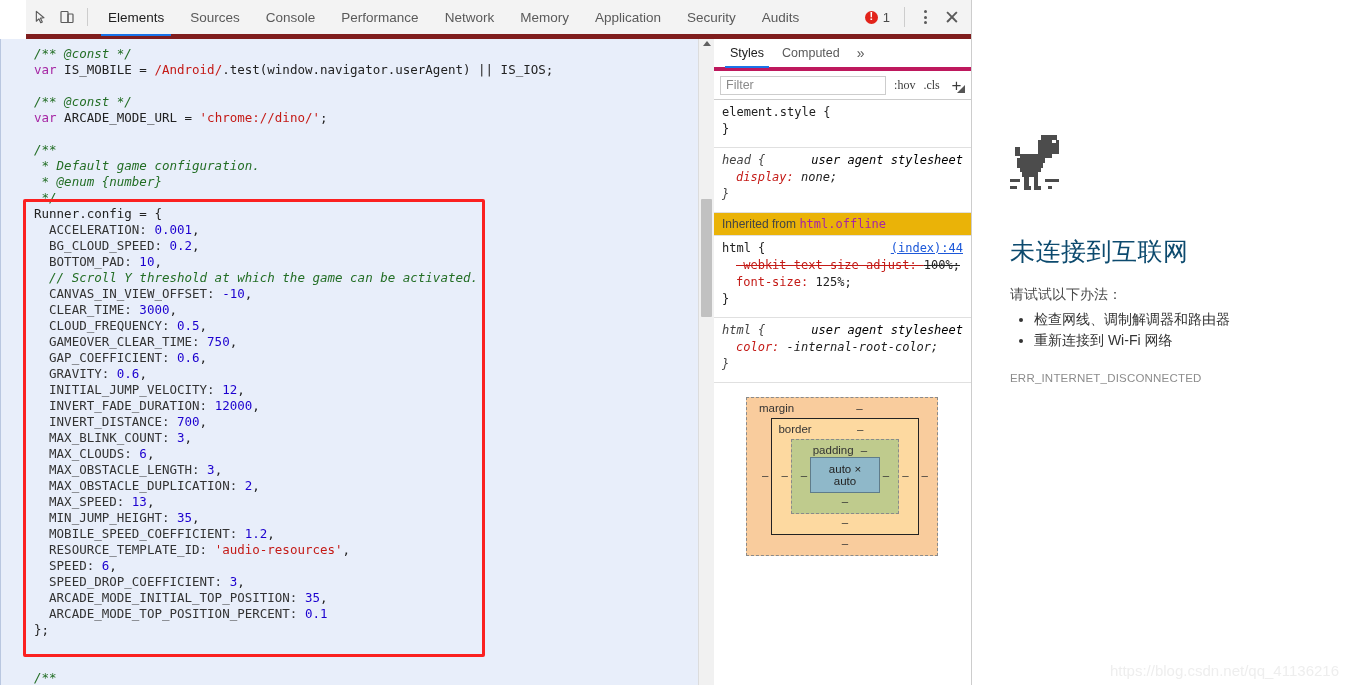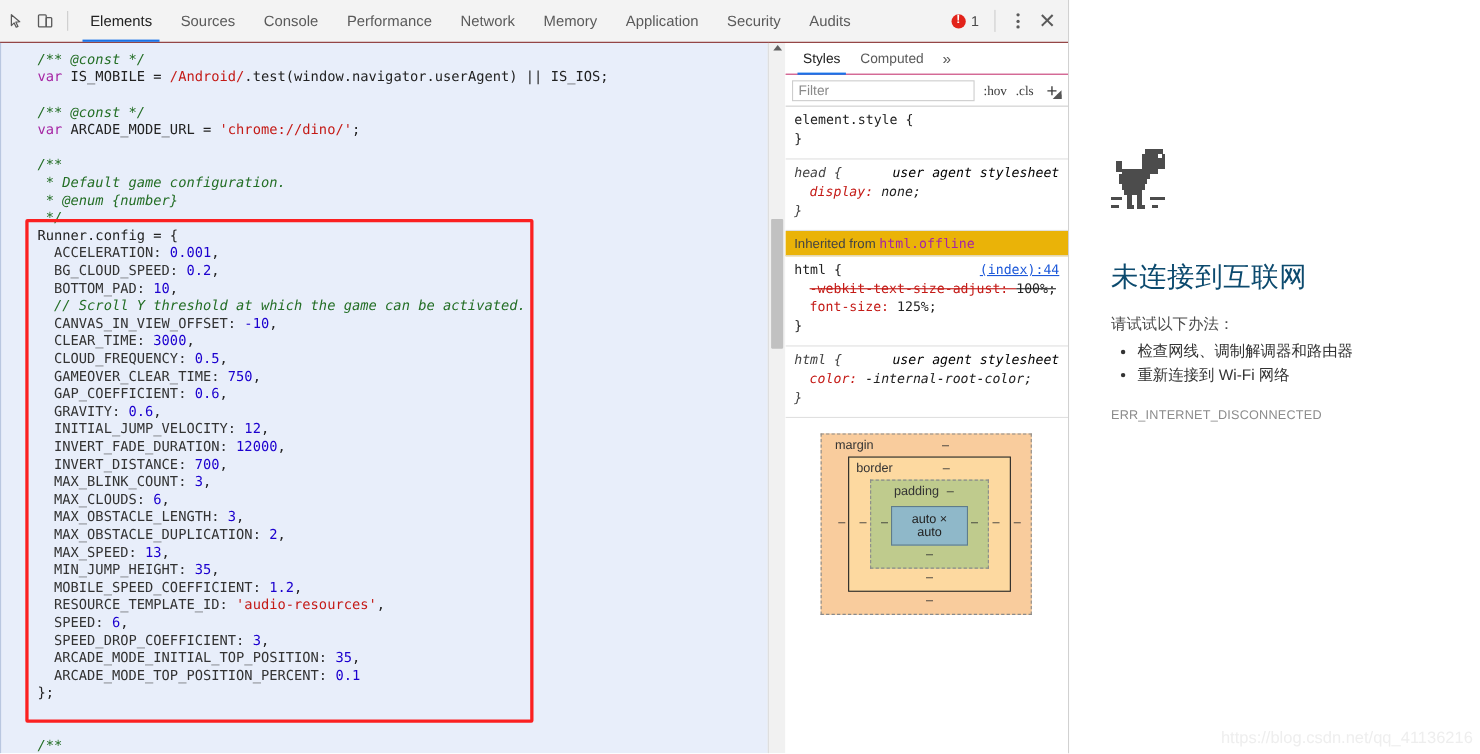--- a/index.html
+++ b/index.html
@@ -25,26 +25,27 @@
     background: #ffffff;
     border-right: 1px solid #cdcdcd;
     box-sizing: border-box;
     overflow: hidden;
   }
 
   
   .dt-toolbar {
     height: 39px;
     box-sizing: border-box;
-    border-bottom: 1px solid #7f1d1d;
+    border-bottom: 5px solid #7f1d1d;
     background: #f3f3f3;
     display: flex;
     align-items: center;
     padding: 0 6px 0 2px;
     position: relative;
+    margin-left: 26px;
   }
   .tb-icon {
     width: 26px;
     height: 26px;
     display: flex;
     align-items: center;
     justify-content: center;
     flex: 0 0 auto;
     cursor: default;
   }
@@ -232,21 +233,21 @@
     background: #ffffff;
     position: relative;
     overflow: hidden;
     font-size: 12px;
     color: #303030;
   }
   .styles-tabs {
     height: 28px;
     display: flex;
     align-items: stretch;
-    border-bottom: 1px solid #be185d;
+    border-bottom: 4px solid #be185d;
     background: #ffffff;
     padding-left: 7px;
   }
   .st-tab {
     display: flex;
     align-items: center;
     padding: 0 9px;
     font-size: 12.5px;
     color: #5a5a5a;
     position: relative;
@@ -385,21 +386,21 @@
     border: 1px dashed #8a8a8a;
     background: #bfcb8d;
     padding: 4px 6px 6px 6px;
     margin-top: 3px;
   }
   .bm-content {
     border: 1px solid #5f7c8a;
     background: #8fb8c9;
     text-align: center;
     padding: 5px 6px;
-    margin-top: 6px;
+    margin-top: 0;
     font-size: 11.5px;
     color: #222;
   }
   .bm-label {
     display: flex;
     align-items: center;
     gap: 4px;
     margin-bottom: 1px;
   }
   .bm-row-mid {

